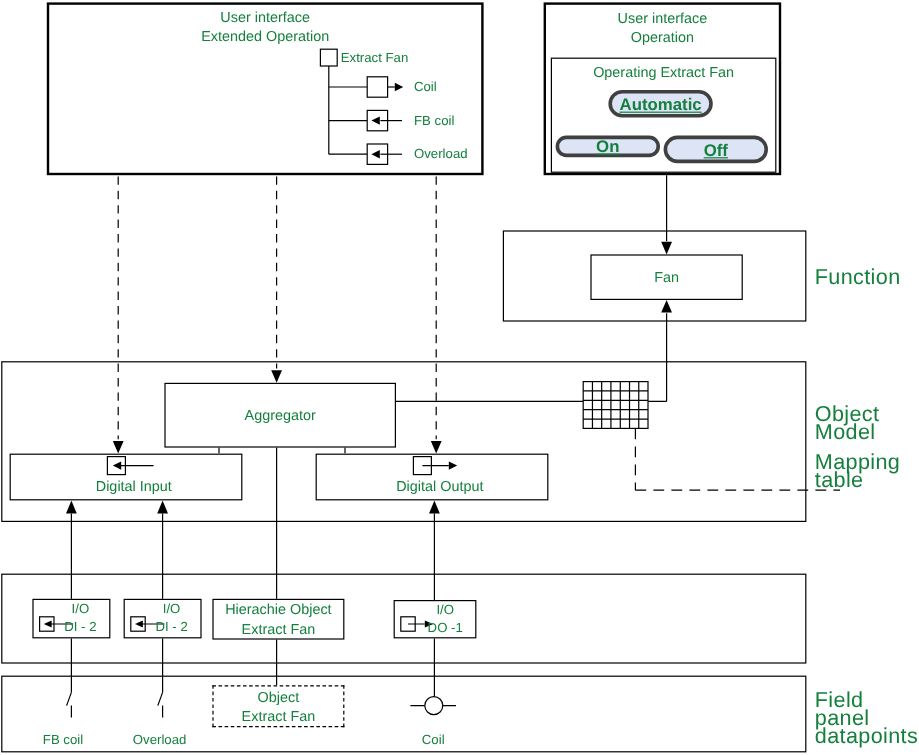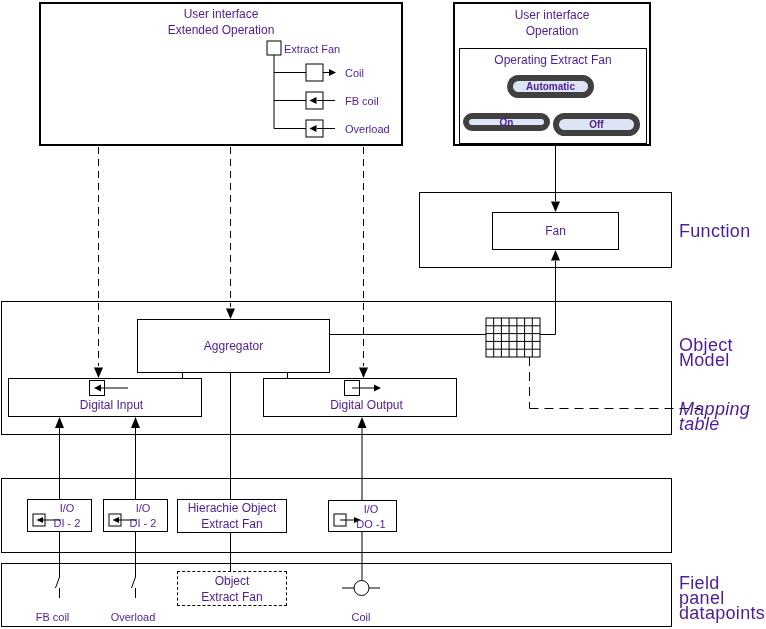--- a/index.html
+++ b/index.html
@@ -1,30 +1,30 @@
 <!DOCTYPE html>
 <html><head>
 <meta charset="utf-8">
 <style>
   html,body{margin:0;padding:0;background:#fff;}
   .canvas{position:relative;width:766px;height:629px;background:#fff;
-          font-family:"Liberation Sans",sans-serif;color:#4c1d95;overflow:hidden;}
+          font-family:"Liberation Sans",sans-serif;color:#15803d;overflow:hidden;}
   .layer{position:absolute;left:0;top:0;}
   .abs{position:absolute;box-sizing:border-box;}
   .b1{border:1px solid #000;}
   .b2{border:2px solid #000;}
   .wbg{background:#fff;}
   .ctr{text-align:center;}
   .t12{font-size:12px;line-height:16px;}
   .t11{font-size:11px;line-height:14px;}
   .side{position:absolute;left:679px;width:86px;text-align:left;
         font-size:18px;line-height:15px;letter-spacing:0.3px;}
-  .pill{position:absolute;box-sizing:border-box;border:6px solid #404040;border-radius:12px;
-        background:#dce4f5;font-weight:bold;font-size:10px;
-        display:flex;align-items:center;justify-content:center;cursor:default;}
+  .pill{position:absolute;box-sizing:border-box;border:3px solid #404040;border-radius:12px;
+        background:#dce4f5;font-weight:bold;font-size:14px;
+        display:flex;align-items:center;justify-content:center;cursor:default;text-decoration:underline;}
   .flexc{display:flex;flex-direction:column;align-items:center;justify-content:center;}
   .flexr{display:flex;flex-direction:column;align-items:center;}
   .iolabel{position:absolute;right:2px;top:1px;width:44px;text-align:center;
            font-size:11px;line-height:15px;}
   .dashedbox{border:1px dashed #000;}
 </style>
 </head>
 <body>
 
 <div class="canvas">
@@ -156,21 +156,21 @@
   </div>
   <div class="abs b1 wbg flexr t12" style="left:263px;top:378px;width:194px;height:39px;padding-left:7px;">
     <svg width="42" height="18">
       <rect x="1.5" y="1.5" width="15" height="15" fill="#fff" stroke="#000"></rect>
       <path d="M9 9 H31" stroke="#000" fill="none"></path>
       <polygon points="38,9 31,5.5 31,12.5" fill="#000"></polygon>
     </svg>
     <div style="margin-left:6px;">Digital Output</div>
   </div>
   <div class="side" style="top:338px;">Object Model</div>
-  <div class="side" style="top:402px;font-style:italic;">
+  <div class="side" style="top:378px;">
     <div>Mapping</div>
     <div>table</div>
   </div>
 
   <div class="abs b1" style="left:1px;top:478px;width:671px;height:75px;"></div>
   <div class="abs b1 wbg" style="left:27px;top:499px;width:65px;height:33px;">
     <svg class="abs" style="left:4px;bottom:3px;" width="30" height="15">
       <rect x="1" y="1" width="12" height="12" fill="#fff" stroke="#000"></rect>
       <path d="M10 7 H29" stroke="#000" fill="none"></path>
       <polygon points="4.5,7 11,4 11,10" fill="#000"></polygon>

